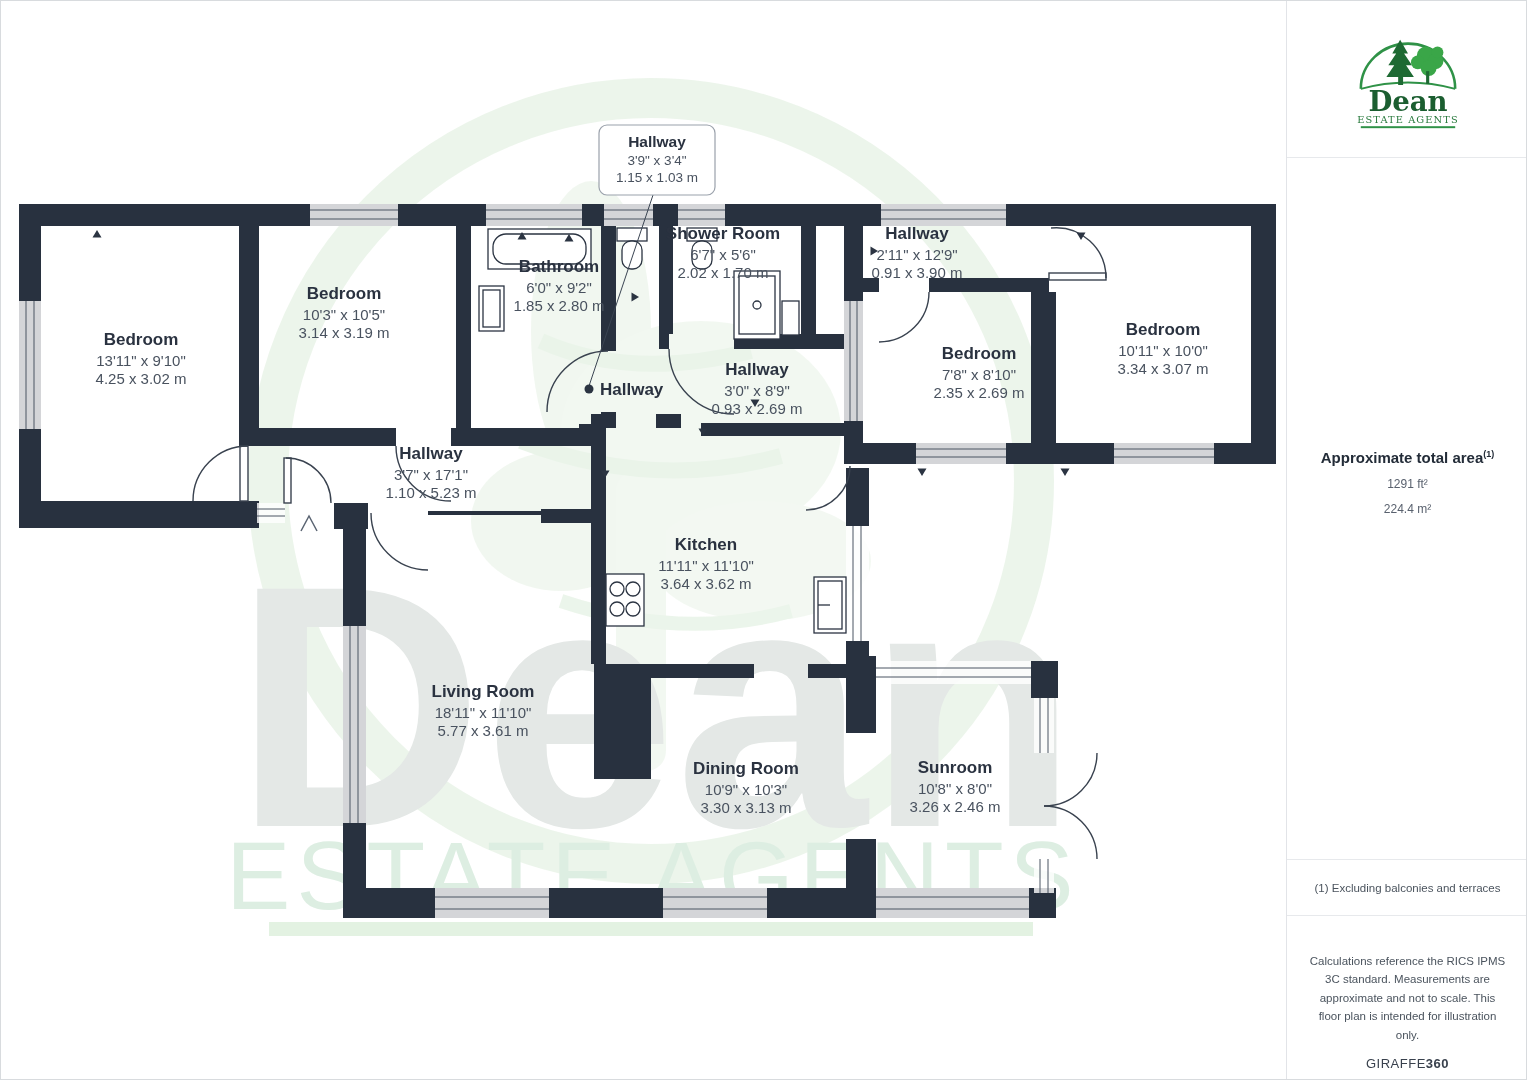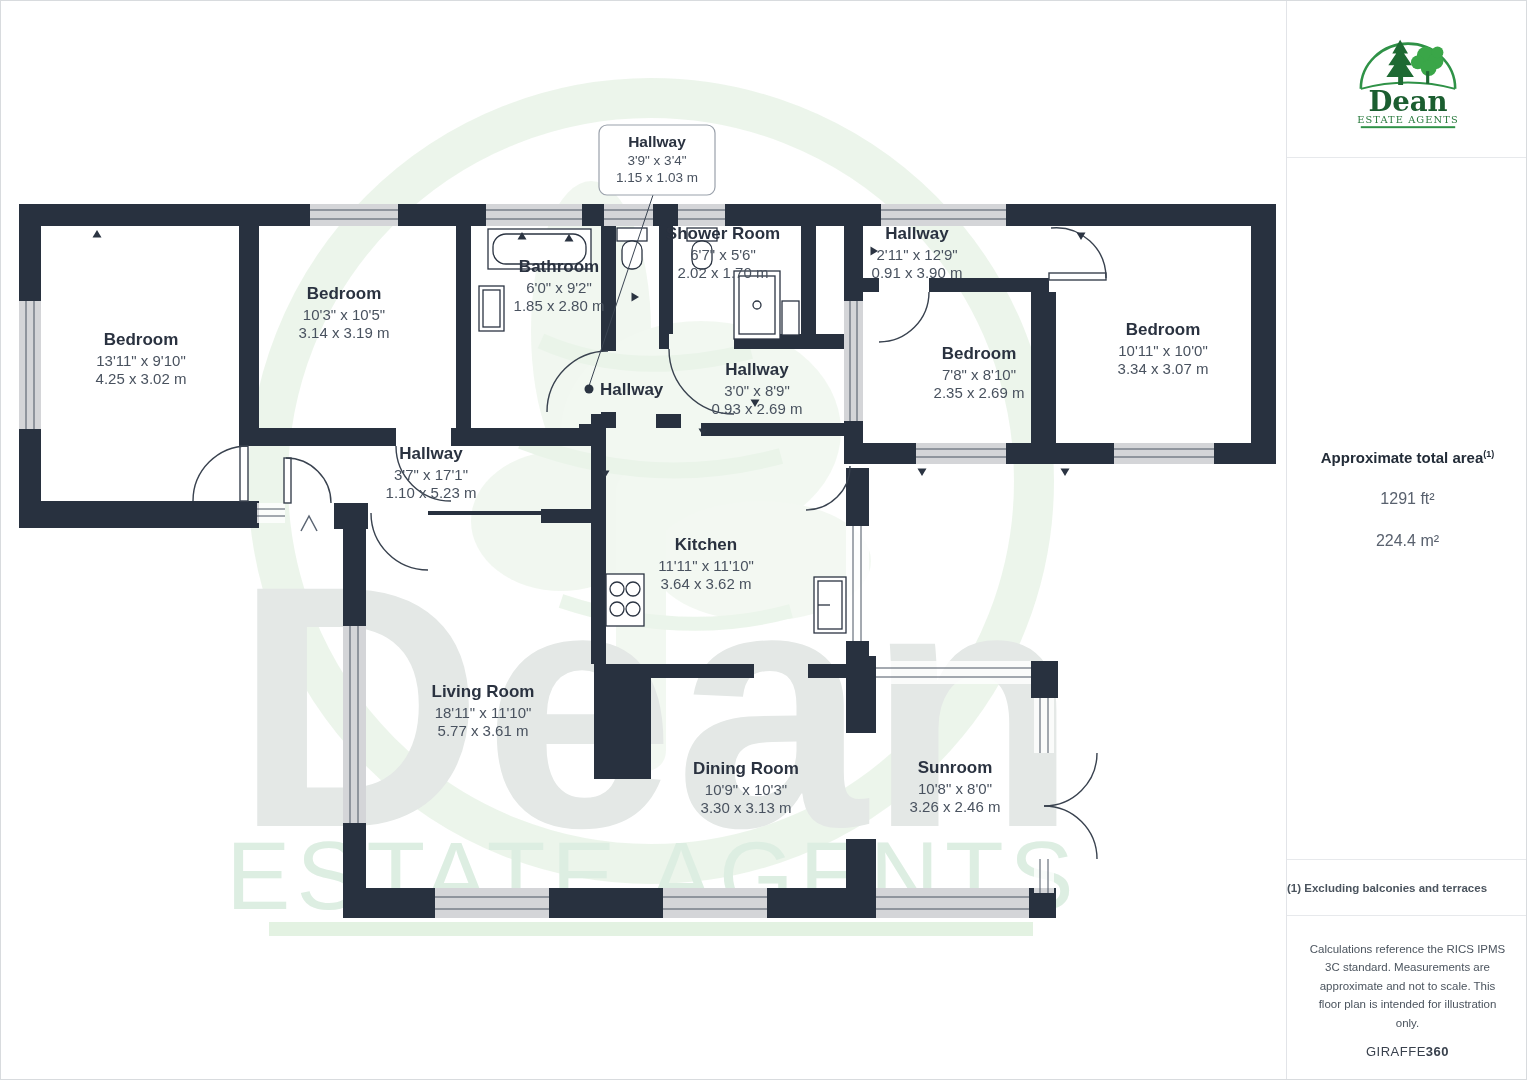--- a/index.html
+++ b/index.html
@@ -13,26 +13,26 @@
   .cn{font-size:15.5px;font-weight:700;fill:#2a3240;}
   .cd{font-size:13.5px;fill:#49525f;}
   .wm-serif{font-family:"DejaVu Serif","Liberation Serif",serif;}
   .sidebar{position:absolute;left:1285px;top:0;width:242px;height:1080px;
            border-left:1px solid #e2e4e8;box-sizing:border-box;background:#fff;}
   .s-logo{position:absolute;left:0;top:0;width:100%;height:156px;
           border-bottom:1px solid #e7e9ec;display:flex;align-items:center;justify-content:center;}
   .s-area{position:absolute;left:0;top:448px;width:100%;text-align:center;}
   .s-area-title{font-size:15px;font-weight:700;color:#232c38;}
   .s-area-title sup{font-size:9px;}
-  .s-area-val{font-size:16px;color:#59616e;margin-top:24px;}
+  .s-area-val{font-size:12px;color:#59616e;margin-top:11px;}
   .s-note{position:absolute;left:0;top:858px;width:100%;height:56px;
-          border-top:1px solid #e7e9ec;display:flex;align-items:center;justify-content:flex-start;
-          font-size:11.5px;color:#4b545e;font-weight:bold;}
+          border-top:1px solid #e7e9ec;display:flex;align-items:center;justify-content:center;
+          font-size:11.5px;color:#4b545e;}
   .s-disc{position:absolute;left:0;top:914px;width:100%;height:126px;
-          border-top:1px solid #e7e9ec;box-sizing:border-box;padding:24px 20px 0 20px;
+          border-top:1px solid #e7e9ec;box-sizing:border-box;padding:36px 20px 0 20px;
           font-size:11.5px;line-height:1.6;color:#4b545e;text-align:center;}
   .s-brand{margin-top:10px;font-size:13px;letter-spacing:0.5px;color:#39414d;}
   .s-brand b{font-weight:700;}
 </style>
 </head>
 <body>
 
 <div class="page">
 
 <svg class="plan-svg" width="1285" height="1080" viewBox="0 0 1285 1080">

